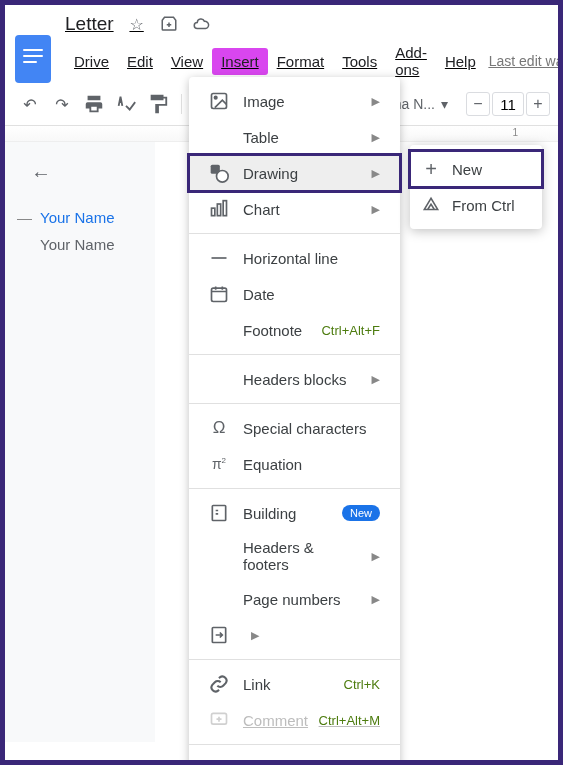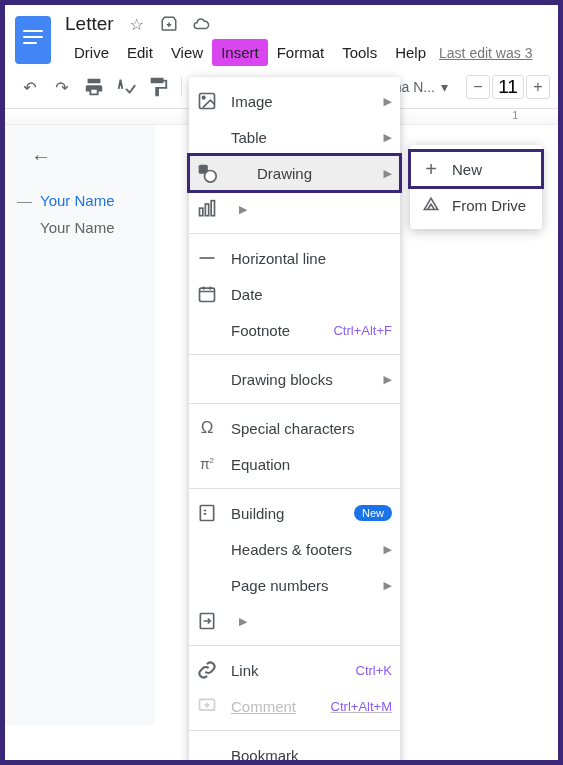--- a/index.html
+++ b/index.html
@@ -1,57 +1,57 @@
 <!DOCTYPE html>
 <html><head>
 <meta charset="utf-8">
 <style>
 * { box-sizing: border-box; margin: 0; padding: 0; font-family: Arial, sans-serif; }
 body { width: 563px; height: 765px; border: 5px solid #3a2778; background: #fff; position: relative; overflow: hidden; }
-.titlebar { display: flex; align-items: center; padding: 8px 10px 0 10px; }
+.titlebar { display: flex; align-items: flex-end; padding: 8px 10px 0 10px; text-decoration: underline; }
 .doc-logo { width: 36px; height: 48px; background: #4285f4; border-radius: 4px; position: relative; margin-right: 14px; flex-shrink: 0; }
 .doc-logo::before, .doc-logo::after, .doc-logo span { content: ""; position: absolute; left: 8px; height: 2px; background: #fff; border-radius: 1px; }
 .doc-logo::before { top: 14px; width: 20px; }
 .doc-logo::after { top: 20px; width: 20px; }
 .doc-logo span { top: 26px; width: 14px; }
 .title-area { flex: 1; }
 .title-row { display: flex; align-items: center; gap: 14px; margin-bottom: 4px; }
 .doc-title { font-size: 19px; color: #202124; }
 .title-icon { width: 18px; height: 18px; color: #5f6368; display: flex; align-items: center; justify-content: center; }
 .menubar { display: flex; align-items: center; gap: 0; }
 .menu-item { padding: 5px 9px; font-size: 15px; color: #202124; cursor: pointer; border-radius: 3px; }
 .menu-item.active { background: #d946ef; }
 .last-edit { font-size: 14px; color: #777; text-decoration: underline; padding: 5px 4px; white-space: nowrap; }
 .toolbar { display: flex; align-items: center; padding: 10px 14px; gap: 10px; border-bottom: 1px solid #e0e0e0; position: relative; }
 .tool-btn { width: 22px; height: 22px; display: flex; align-items: center; justify-content: center; color: #5f6368; font-size: 16px; cursor: pointer; }
 .tool-divider { width: 1px; height: 20px; background: #e0e0e0; margin: 0 2px; }
 .font-select { position: absolute; right: 110px; display: flex; align-items: center; font-size: 14px; color: #5f6368; gap: 6px; }
 .fontsize-group { position: absolute; right: 8px; display: flex; align-items: center; gap: 2px; }
 .sz-btn { width: 24px; height: 24px; border: 1px solid #dadce0; display: flex; align-items: center; justify-content: center; font-size: 16px; color: #5f6368; border-radius: 3px; cursor: pointer; }
-.sz-input { width: 32px; height: 24px; border: 1px solid #dadce0; text-align: center; font-size: 19px; border-radius: 3px; }
+.sz-input { width: 32px; height: 24px; border: 1px solid #dadce0; text-align: center; font-size: 15px; border-radius: 3px; }
 .ruler { height: 16px; background: linear-gradient(to bottom, #fff, #f8f8f8); position: relative; border-bottom: 1px solid #eee; }
 .ruler::after { content: "1"; position: absolute; right: 40px; top: 1px; font-size: 10px; color: #888; }
 .canvas { display: flex; height: 600px; }
 .outline-panel { width: 150px; background: #f8f9fa; padding: 18px 12px; }
 .back-arrow { color: #5f6368; font-size: 20px; margin: 0 0 26px 14px; }
 .outline-item { display: flex; align-items: center; margin-bottom: 10px; font-size: 15px; }
 .outline-dash { color: #888; margin-right: 8px; }
 .outline-heading { color: #1a73e8; font-weight: 500; }
 .outline-text { color: #5f6368; }
 .page-surface { flex: 1; background: #fff; }
 
 .dropdown { position: absolute; left: 184px; top: 72px; width: 211px; background: #fff; box-shadow: 0 2px 10px rgba(0,0,0,0.25); border-radius: 4px; padding: 6px 0; z-index: 10; }
-.dd-item { display: flex; align-items: center; padding: 8px 8px; font-size: 15px; color: #3c4043; cursor: pointer; position: relative; }
-.dd-item.highlighted { background: #eeeeee; gap: 26px; }
+.dd-item { display: flex; align-items: center; padding: 8px 20px; font-size: 15px; color: #3c4043; cursor: pointer; position: relative; }
+.dd-item.highlighted { background: #eeeeee; }
 .dd-item.boxed { outline: 3px solid #3a2778; outline-offset: -1px; }
 .dd-item.disabled { color: #bdbdbd; text-decoration: underline; }
 .dd-icon { width: 20px; height: 20px; margin-right: 14px; color: #5f6368; display: flex; align-items: center; justify-content: center; font-size: 16px; flex-shrink: 0; }
 .dd-item.disabled .dd-icon { color: #d0d0d0; }
 .dd-text { flex: 1; }
-.dd-shortcut { font-size: 13px; color: #8b5cf6; }
+.dd-shortcut { font-size: 13px; color: #4d7c0f; }
 .dd-arrow { font-size: 11px; color: #888; margin-left: 8px; }
 .dd-badge { background: #1a73e8; color: #fff; border-radius: 10px; font-size: 11px; padding: 2px 8px; font-weight: 500; }
 .dd-divider { height: 1px; background: #e0e0e0; margin: 6px 0; }
 
 .submenu { position: absolute; left: 405px; top: 140px; width: 132px; background: #fff; box-shadow: 0 2px 12px rgba(0,0,0,0.25); border-radius: 4px; padding: 6px 0; z-index: 11; }
 .sub-item { display: flex; align-items: center; padding: 9px 12px; font-size: 15px; color: #3c4043; cursor: pointer; }
 .sub-item.boxed { outline: 3px solid #3a2778; outline-offset: -1px; }
 .sub-icon { width: 18px; height: 18px; margin-right: 12px; color: #5f6368; display: flex; align-items: center; justify-content: center; font-size: 16px; }
 
 svg { width: 100%; height: 100%; }
@@ -79,20 +79,21 @@
           </svg>
         </div>
     </div>
     <div class="menubar" id="menubar">
         <div class="menu-item">Drive</div>
         <div class="menu-item">Edit</div>
         <div class="menu-item">View</div>
         <div class="menu-item active">Insert</div>
         <div class="menu-item">Format</div>
         <div class="menu-item">Tools</div>
+        <div class="menu-item">Add-ons</div>
         <div class="menu-item">Help</div>
         <div class="last-edit">Last edit was 3</div>
       </div>
   </div>
 </div>
 
 <div class="toolbar">
   <div class="tool-btn">↶</div>
   <div class="tool-btn">↷</div>
   <div class="tool-btn">
@@ -167,20 +168,21 @@
       <span class="dd-arrow">▶</span>
     </div>
     <div class="dd-item">
       <span class="dd-icon">
         <svg viewBox="0 0 24 24" fill="none" stroke="currentColor" stroke-width="2">
           <rect x="3" y="11" width="4" height="9"></rect>
           <rect x="10" y="6" width="4" height="14"></rect>
           <rect x="17" y="2" width="4" height="18"></rect>
         </svg>
       </span>
+      <span class="dd-text">Chart</span>
       <span class="dd-arrow">▶</span>
     </div>
     <div class="dd-divider"></div>
     <div class="dd-item">
       <span class="dd-icon">
         <svg viewBox="0 0 24 24" stroke="currentColor" stroke-width="2">
           <path d="M3 12h18"></path>
         </svg>
       </span>
       <span class="dd-text">Horizontal line</span>
@@ -195,21 +197,21 @@
       <span class="dd-text">Date</span>
     </div>
     <div class="dd-item">
       <span class="dd-icon"></span>
       <span class="dd-text">Footnote</span>
       <span class="dd-shortcut">Ctrl+Alt+F</span>
     </div>
     <div class="dd-divider"></div>
     <div class="dd-item">
       <span class="dd-icon"></span>
-      <span class="dd-text">Drawing blocks</span>
+      <span class="dd-text">Headers blocks</span>
       <span class="dd-arrow">▶</span>
     </div>
     <div class="dd-divider"></div>
     <div class="dd-item">
       <span class="dd-icon">
         <span style="font-size:17px">Ω</span>
       </span>
       <span class="dd-text">Special characters</span>
     </div>
     <div class="dd-item">
@@ -280,15 +282,15 @@
         <span style="font-size:20px;font-weight:300">+</span>
       </span>
       <span>New</span>
     </div>
     <div class="sub-item">
       <span class="sub-icon">
         <svg viewBox="0 0 24 24" fill="none" stroke="currentColor" stroke-width="2">
           <path d="M12 3l9 15H3l9-15zM7.5 18l4.5-7 4.5 7"></path>
         </svg>
       </span>
-      <span>From Drive</span>
+      <span>From Ctrl</span>
     </div>
   </div>
 
 </body></html>

